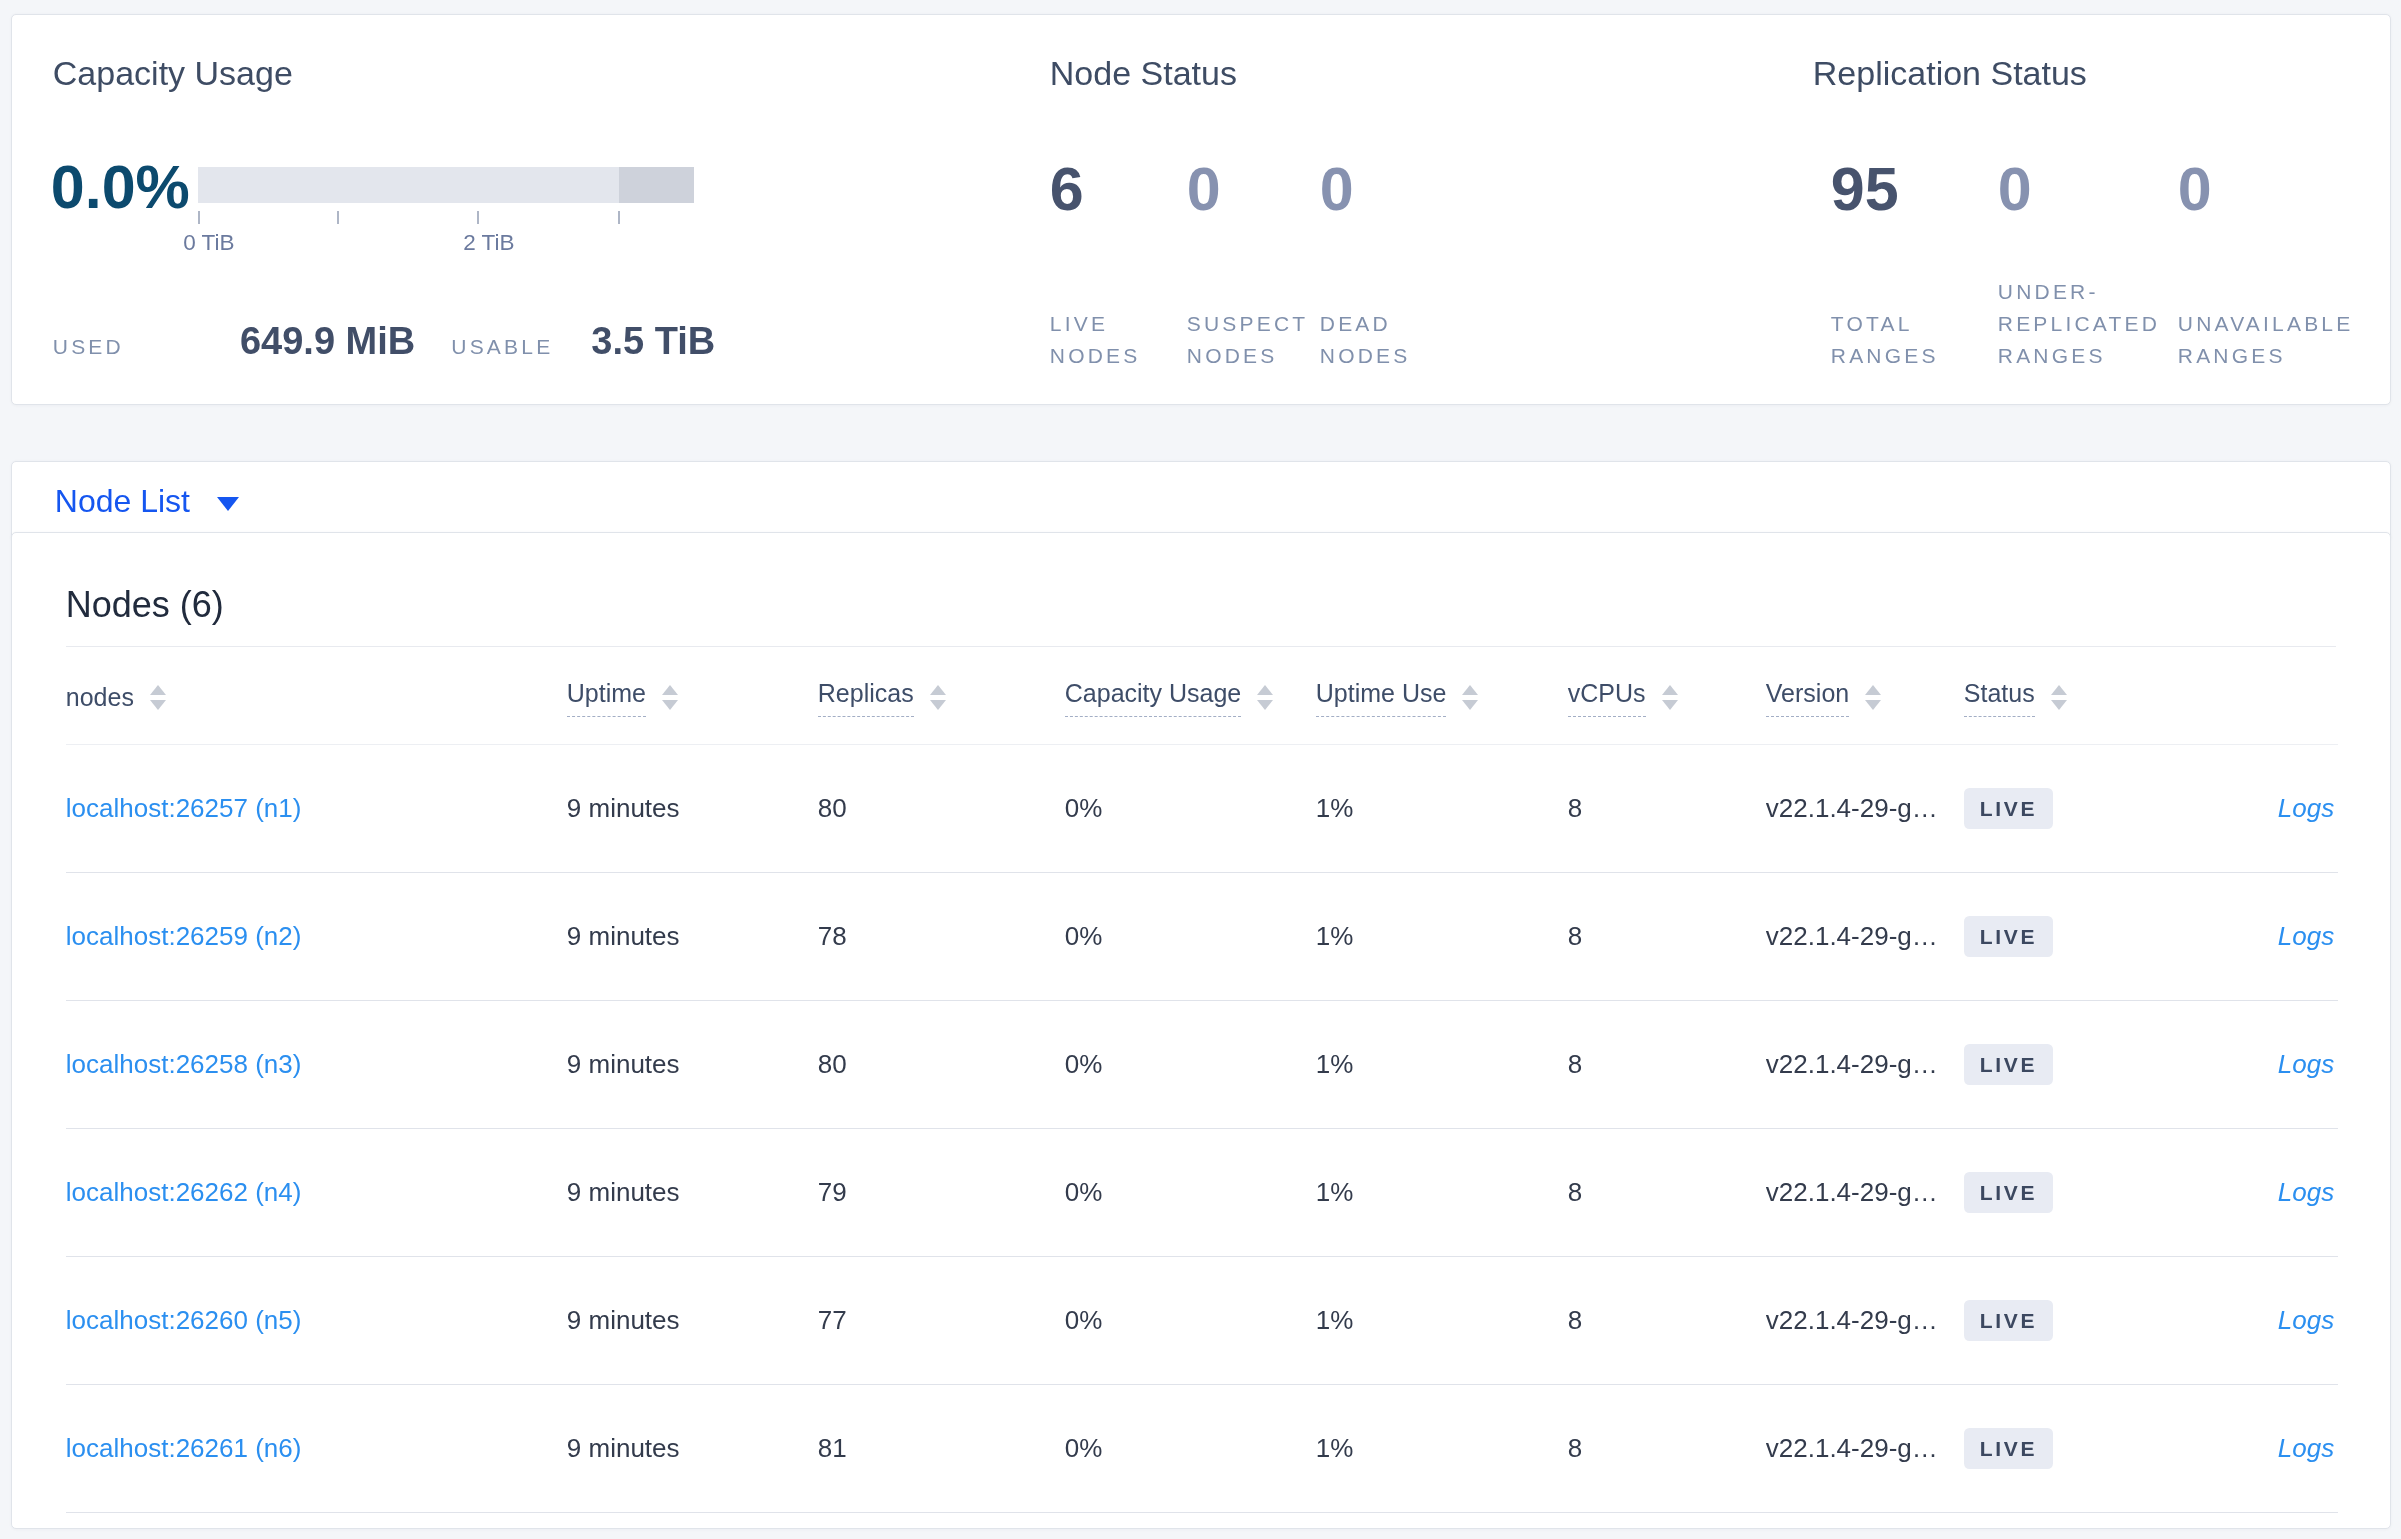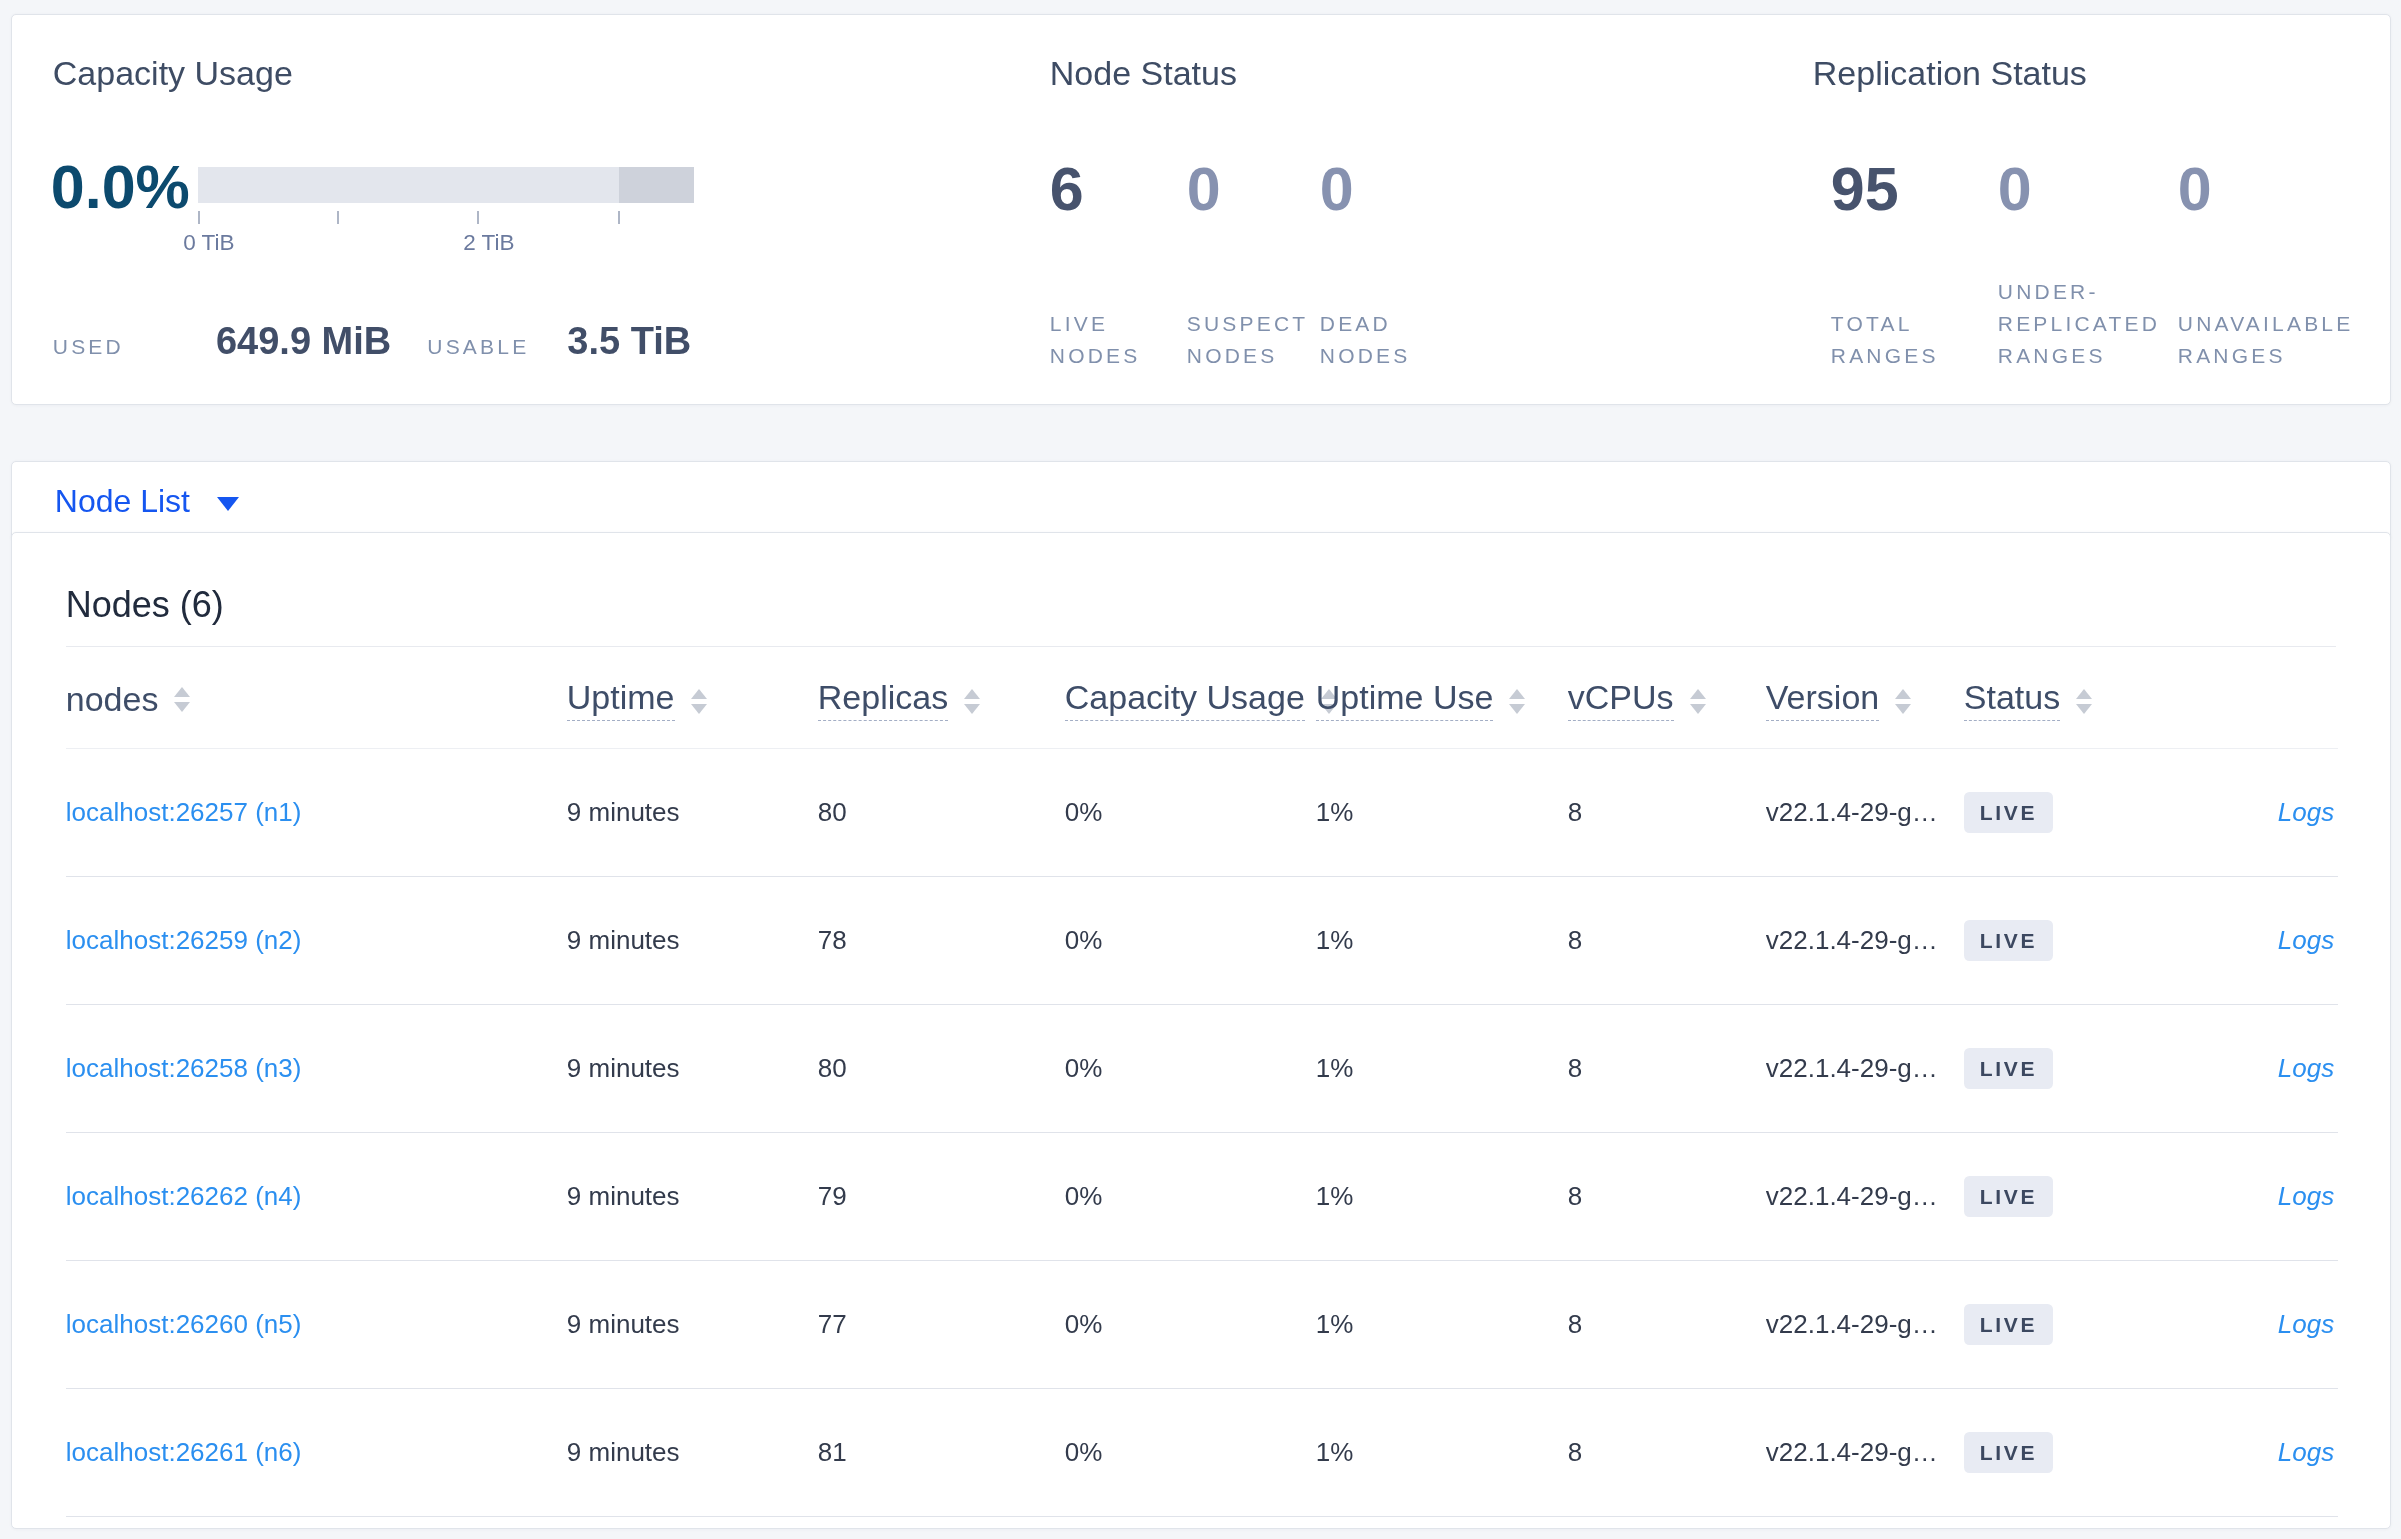--- a/index.html
+++ b/index.html
@@ -51,21 +51,21 @@
   .cap-stats {
     position:absolute; left:41px; top:305px;
     display:flex; align-items:baseline;
   }
   .cap-label {
     font-size:21px; letter-spacing:3.2px; color:#8090ac; font-weight:500;
   }
   .cap-value {
     font-size:38px; font-weight:600; color:#414e68;
   }
-  .sp-a { margin-right:92px; } .sp-b { margin-right:36px; } .sp-c { margin-right:38px; }
+  .sp-a { margin-right:116px; } .sp-b { margin-right:36px; } .sp-c { margin-right:38px; }
 
   .stat-col {
     position:absolute; top:141px; height:216px;
     display:flex; flex-direction:column; align-items:flex-start;
   }
   .stat-value {
     font-size:61px; font-weight:600; color:#47536d; line-height:67px;
   }
   .stat-value.muted { color:#8792b0; }
   .stat-label {
@@ -111,21 +111,21 @@
   table {
     width:100%; border-collapse:collapse; table-layout:fixed;
   }
   col.c-nodes{width:501px} col.c-uptime{width:251px} col.c-replicas{width:247px}
   col.c-capacity{width:251px} col.c-memory{width:252px} col.c-vcpus{width:198px}
   col.c-version{width:198px} col.c-status{width:230px} col.c-logs{width:144px}
   th {
     text-align:left; vertical-align:middle;
     padding:31px 0 27px 0;
     border-bottom:1.8px solid #edeff3;
-    font-size:34px; font-weight:500; color:#3e4d68;
+    font-size:25px; font-weight:500; color:#3e4d68;
     white-space:nowrap;
   }
   .th-inner { display:inline-flex; align-items:center; }
   .th-label { line-height:31px; }
   .th-underline { border-bottom:1.8px dashed #a3aec5; padding-bottom:7.2px; }
   .sort-icon { display:inline-flex; flex-direction:column; margin-left:16px; }
   .tri-up {
     width:0; height:0;
     border-left:8px solid transparent; border-right:8px solid transparent;
     border-bottom:10px solid #c6cbd4;

